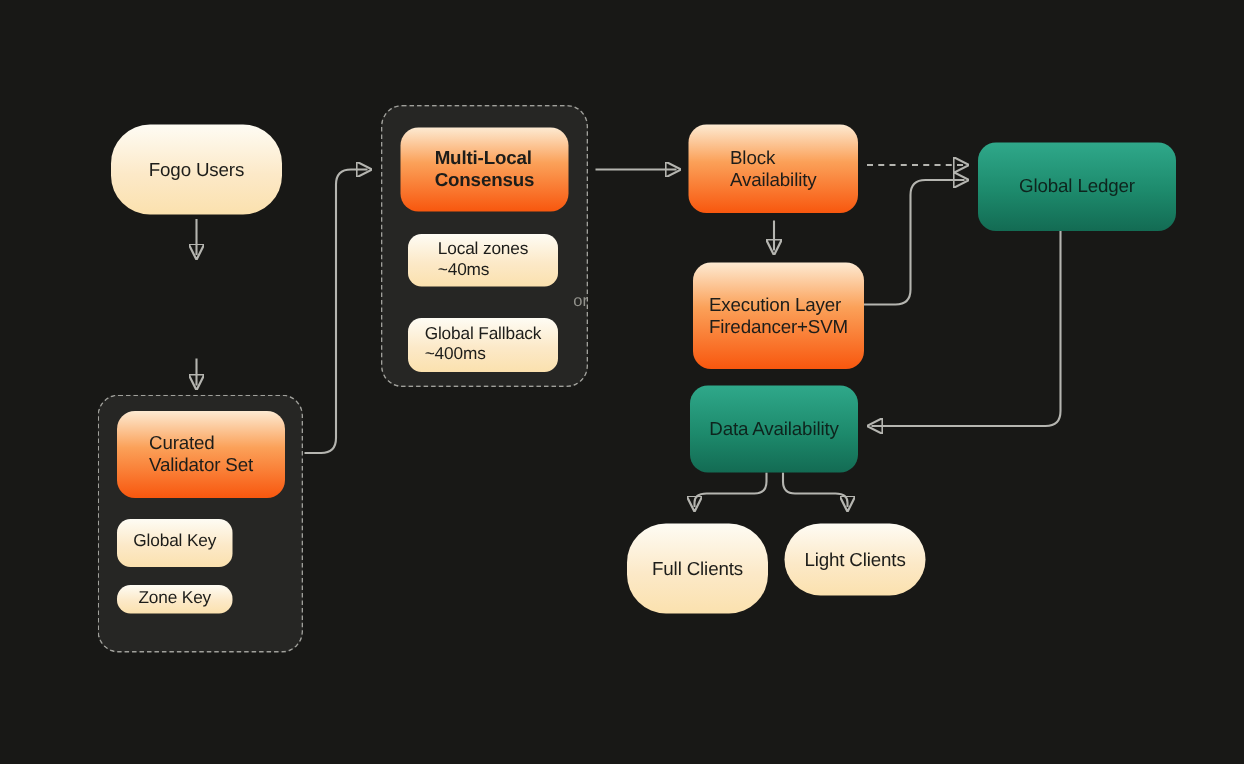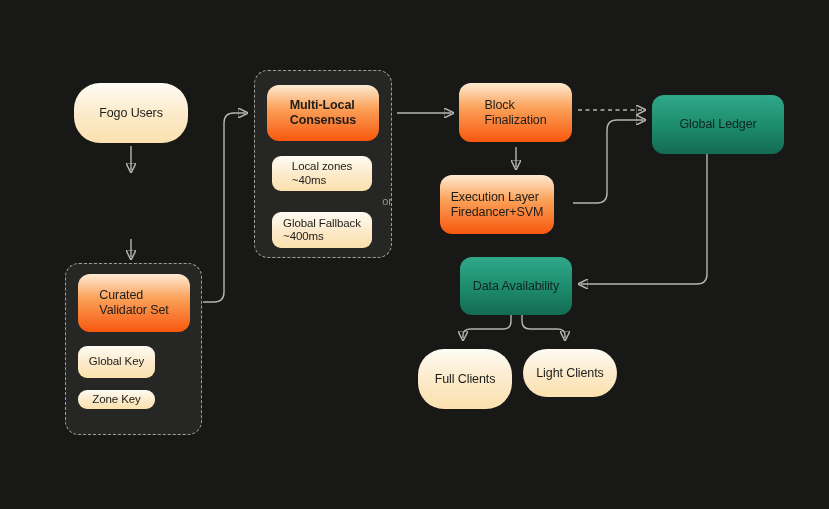--- a/index.html
+++ b/index.html
@@ -122,23 +122,23 @@
 
   <div class="node cream small" style="left:272px; top:156px; width:100px; height:35px;">Local zones
 ~40ms</div>
 
   <div class="or-label">or</div>
 
   <div class="node cream small" style="left:272px; top:212px; width:100px; height:36px;">Global Fallback
 ~400ms</div>
 
   <div class="node orange" style="left:459px; top:83px; width:113px; height:59px;">Block
-Finalization</div>
+Availability</div>
 
-  <div class="node orange" style="left:440px; top:175px; width:114px; height:59px;">Execution Layer
+  <div class="node orange" style="left:462px; top:175px; width:114px; height:71px;">Execution Layer
 Firedancer+SVM</div>
 
   <div class="node teal" style="left:652px; top:95px; width:132px; height:59px;">Global Ledger</div>
 
   <div class="node teal" style="left:460px; top:257px; width:112px; height:58px;">Data Availability</div>
 
   <div class="node cream" style="left:418px; top:349px; width:94px; height:60px;">Full Clients</div>
 
   <div class="node cream" style="left:523px; top:349px; width:94px; height:48px;">Light Clients</div>
 

